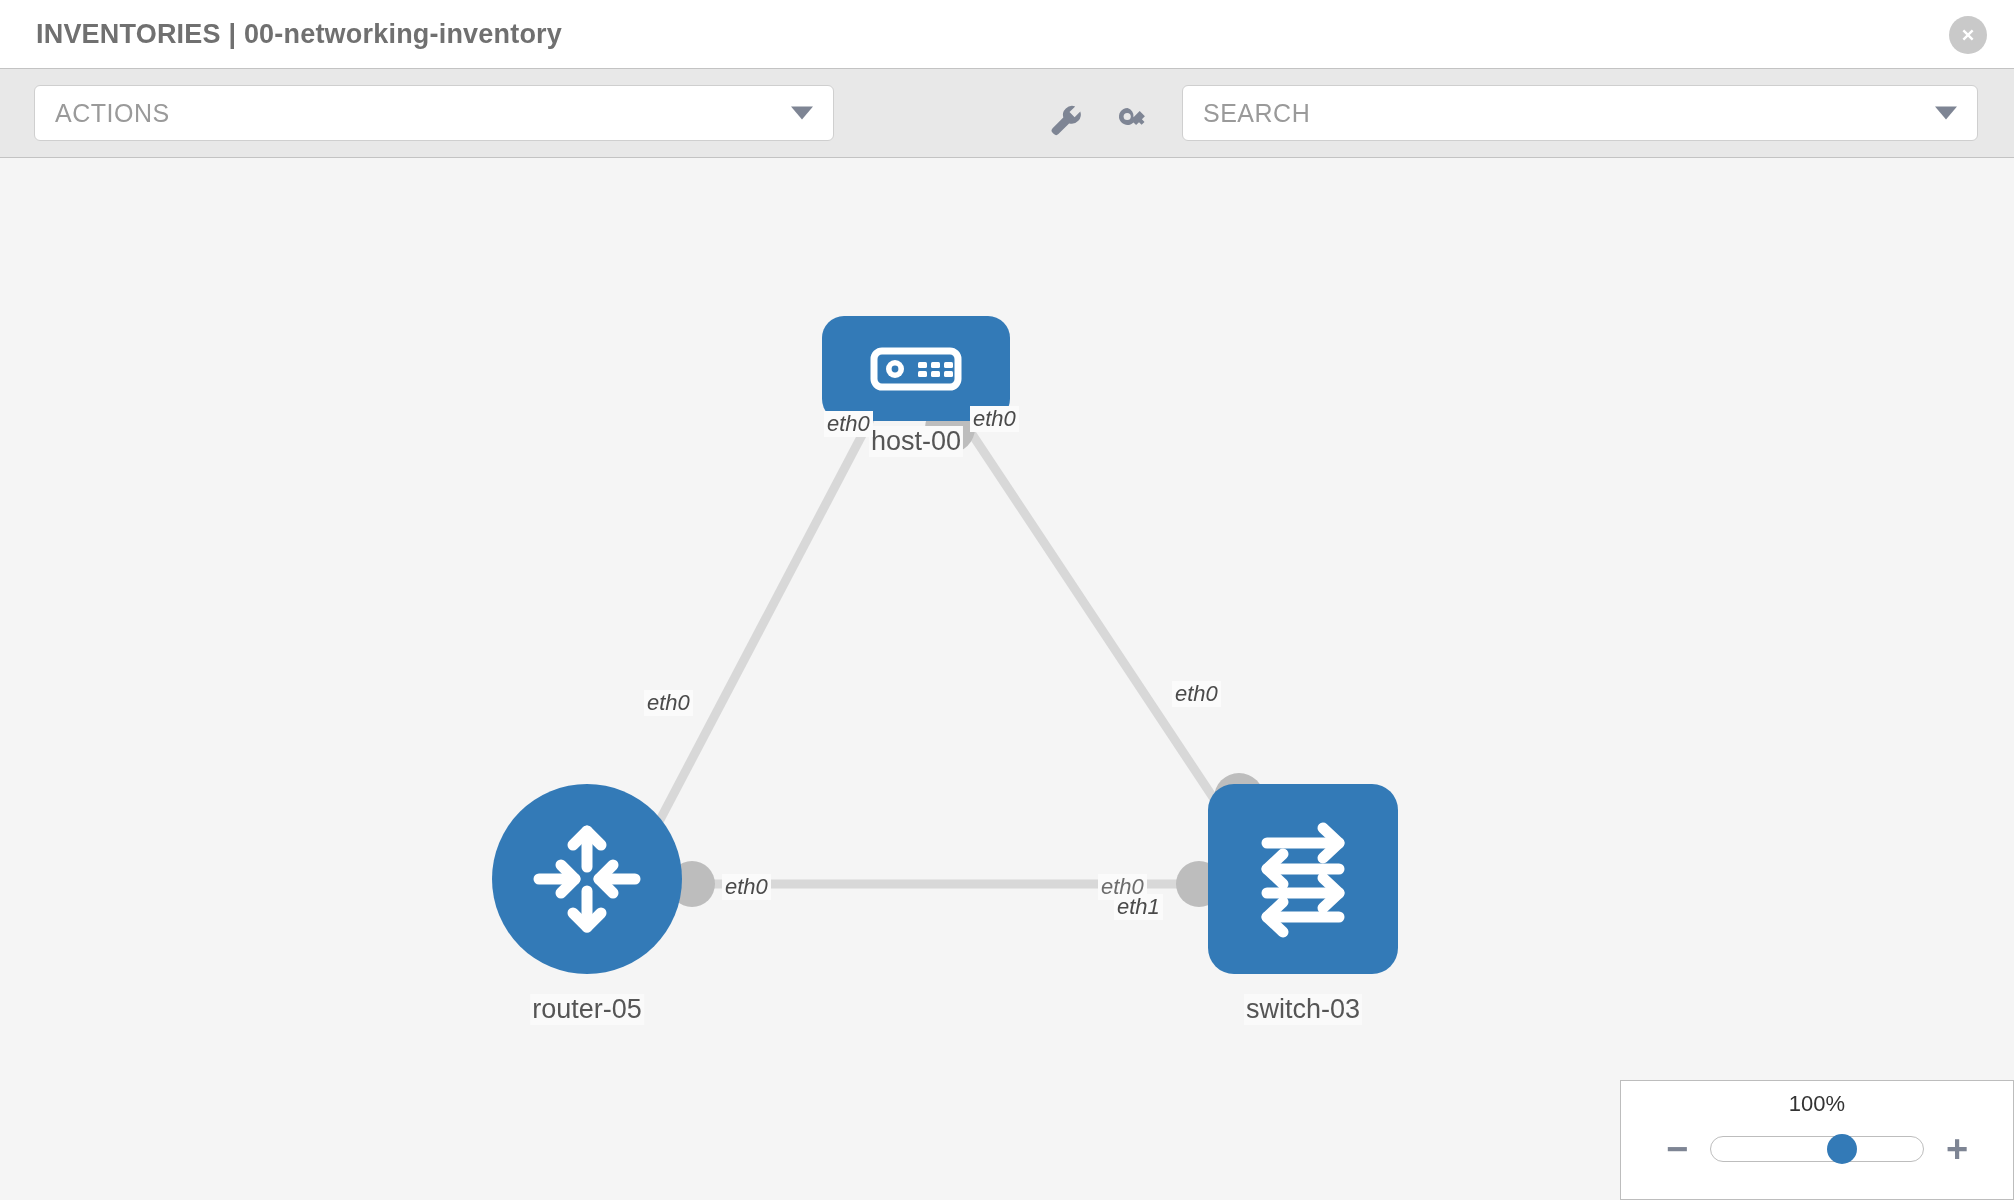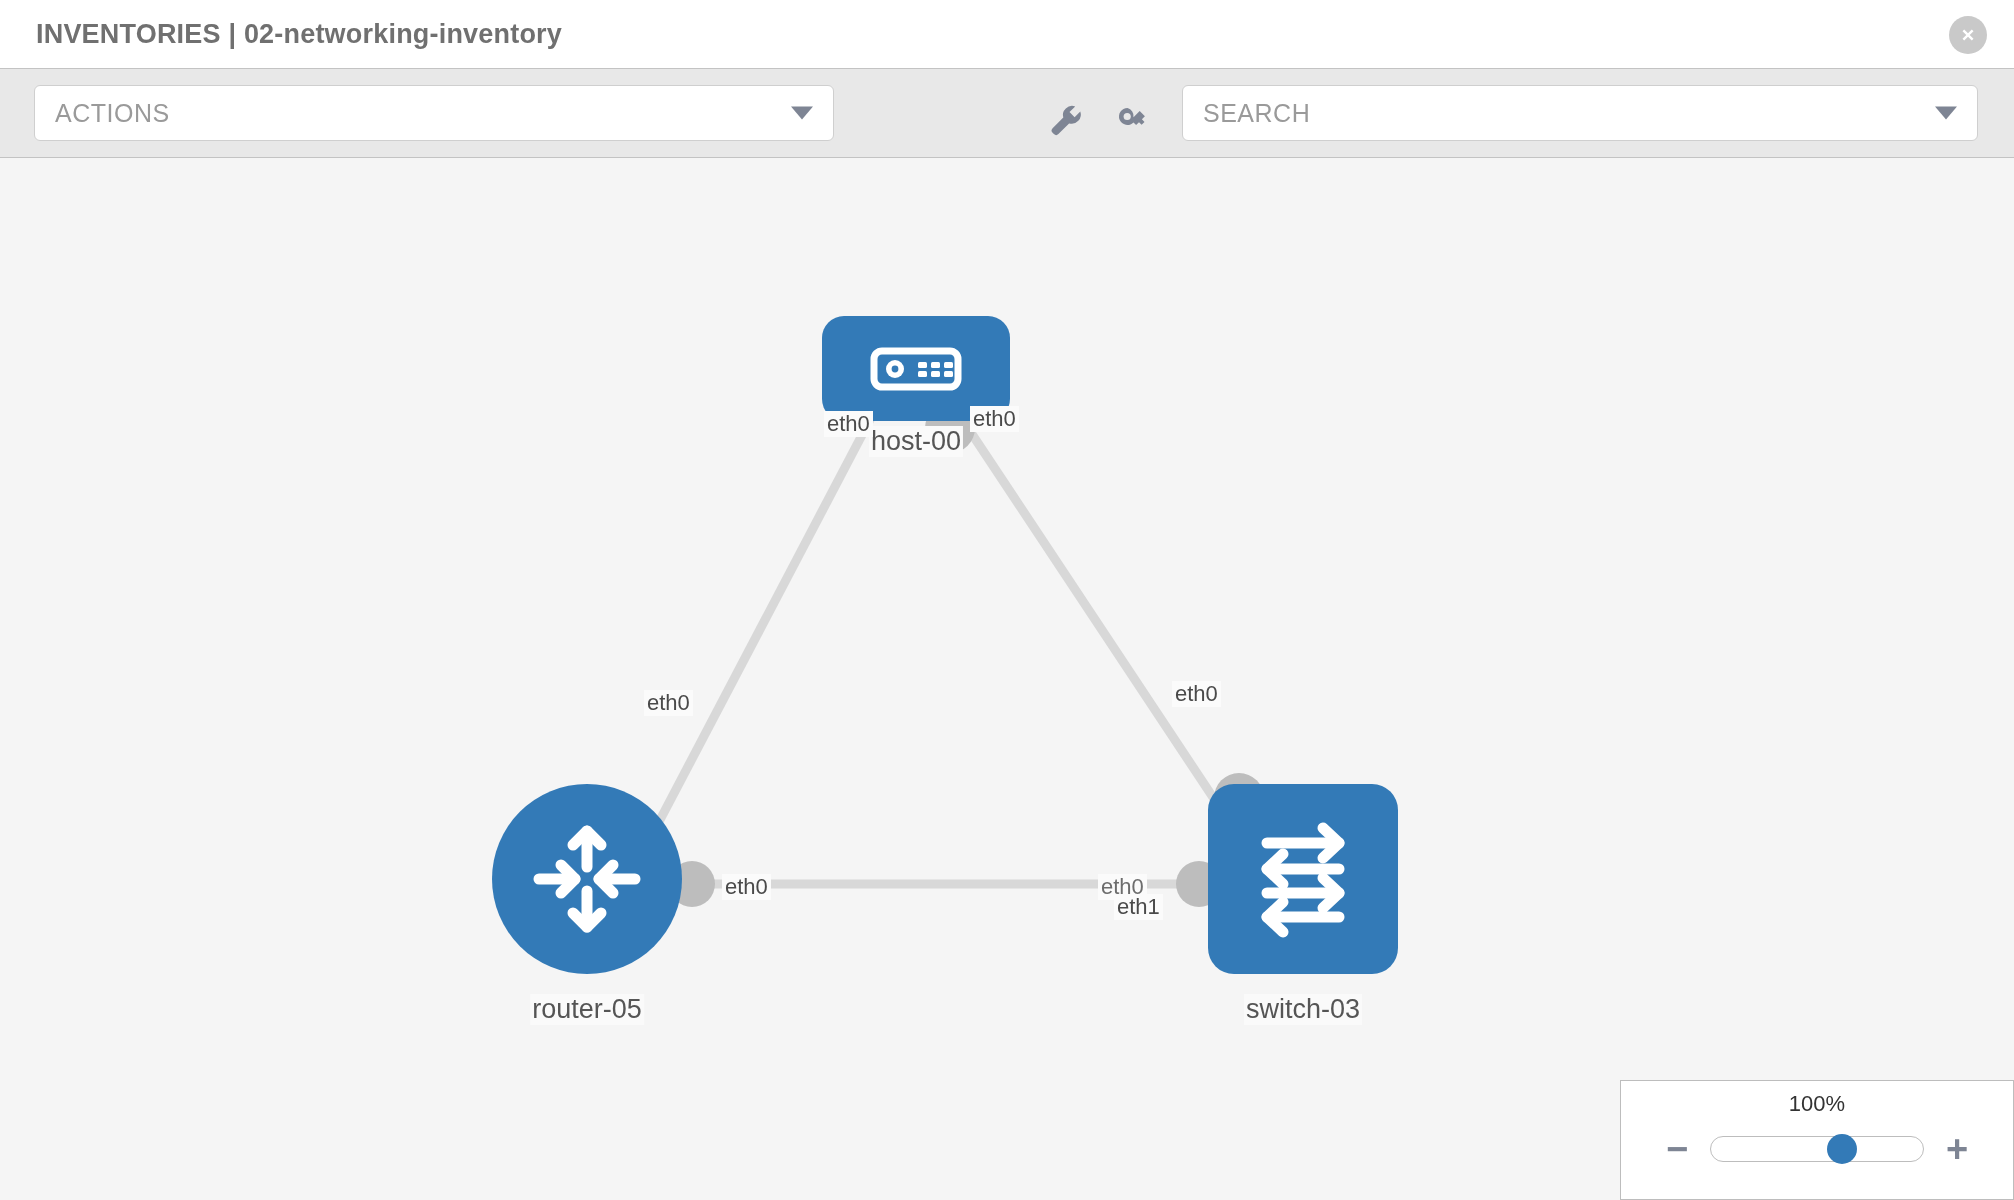--- a/index.html
+++ b/index.html
@@ -126,20 +126,21 @@
   #node-switch .node-shape { width: 190px; height: 190px; border-radius: 26px; }
   #node-switch .node-label { top: 190px; }
 
   
   .port-label {
     position: absolute;
     font-size: 22px; color: #4a4a4a;
     background: #fbfbfb;
     padding: 0 3px;
     white-space: nowrap;
+    font-style: italic;
   }
 
   
   .zoom-panel {
     position: absolute; left: 1620px; top: 1080px;
     width: 394px; height: 120px;
     background: #ffffff;
     border: 1px solid #bdbdbd;
   }
   .zoom-value {
@@ -173,21 +174,21 @@
     background: #337ab7;
     cursor: grab;
   }
 </style>
 </head>
 <body>
 
 <div id="app">
 
   <div class="header">
-    <div class="header-title">INVENTORIES | 02-networking-inventory</div>
+    <div class="header-title">INVENTORIES | 00-networking-inventory</div>
     <div class="close-btn">
       <svg width="22" height="22" viewBox="0 0 22 22" aria-hidden="true">
         <path d="M5.5 7.2 L7.2 5.5 L11 9.3 L14.8 5.5 L16.5 7.2 L12.7 11 L16.5 14.8 L14.8 16.5 L11 12.7 L7.2 16.5 L5.5 14.8 L9.3 11 Z" fill="#ffffff"></path>
       </svg>
     </div>
   </div>
 
   <div class="toolbar">
 
     <div class="actions-select">

